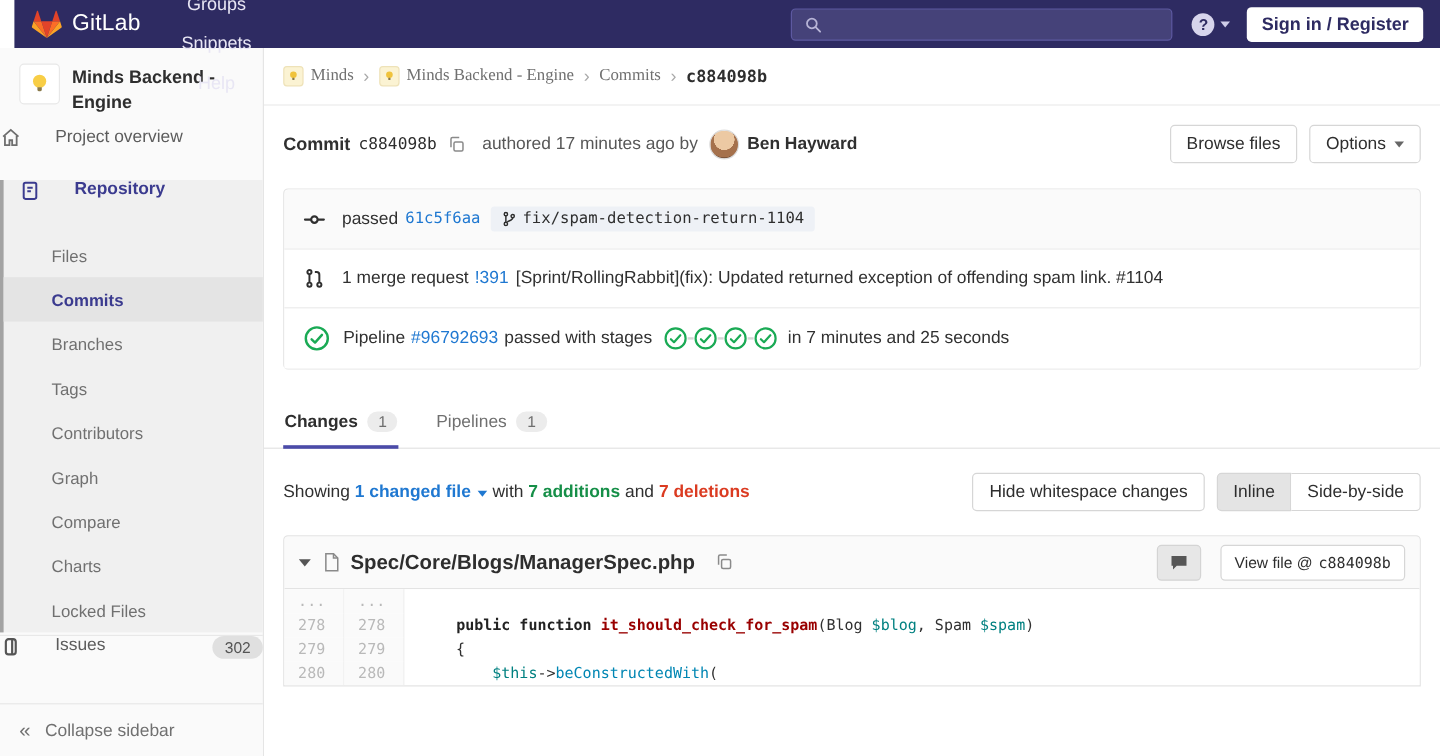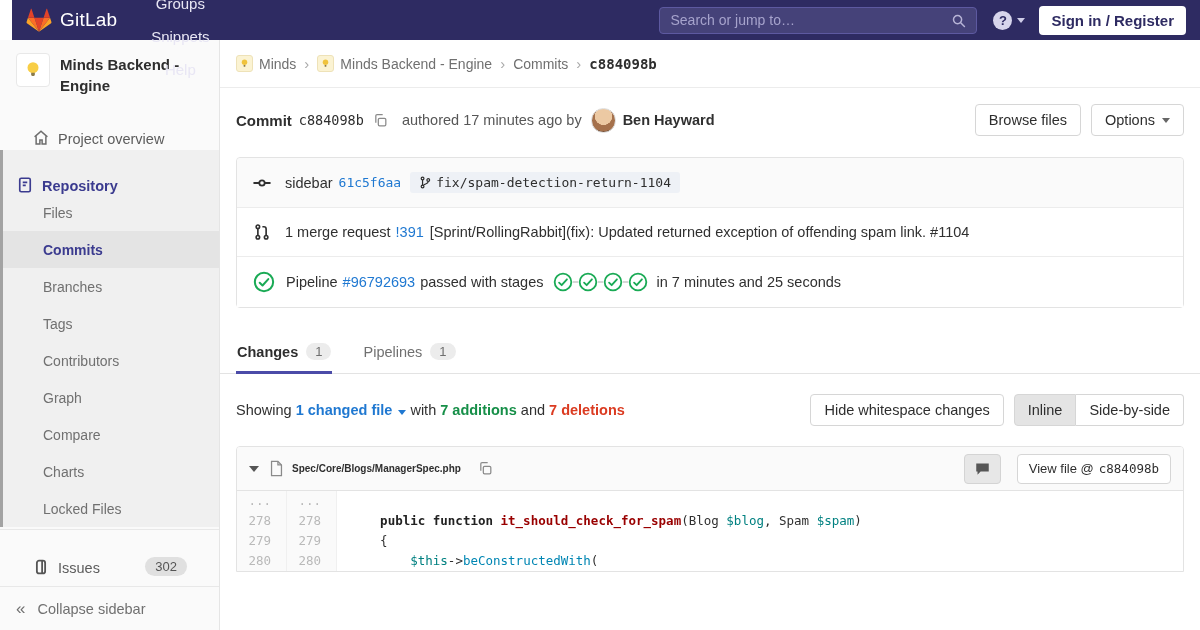--- a/index.html
+++ b/index.html
@@ -24,36 +24,36 @@
   .caret { display:inline-block; width:0; height:0; border-left:4px solid transparent; border-right:4px solid transparent; border-top:5px solid currentColor; }
   .help-caret { color:#cfcde8; }
   .signin-btn { background:#fff; color:#2e2b62; font-weight:700; font-size:15px; padding:6px 12px; border-radius:4px; border:none; cursor:pointer; font-family:inherit; }
 
   
   .sidebar { position:fixed; top:40px; left:0; bottom:0; width:220px; background:#fafafa; border-right:1px solid #e5e5e5; z-index:10; }
   .context-header { display:flex; gap:10px; padding:13px 16px 10px; align-items:flex-start; cursor:pointer; }
   .project-avatar { width:34px; height:34px; border:1px solid #e8e8e8; border-radius:4px; background:#fff; display:flex; align-items:center; justify-content:center; flex:none; }
   .project-avatar svg { width:22px; height:22px; }
   .project-name { font-weight:700; font-size:15px; line-height:1.4; color:#2e2e2e; padding-top:1px; }
-  .sb-item { display:flex; align-items:flex-end; gap:8px; padding:0 32px; height:41px; color:#5c5c5c; font-size:14.5px; cursor:pointer; }
+  .sb-item { display:flex; align-items:flex-start; gap:28px; padding:0 0; height:41px; color:#5c5c5c; font-size:14.5px; cursor:pointer; }
   .sb-item svg { width:18px; height:18px; flex:none; }
   .repo-section { background:#f0f0f0; border-left:3px solid #a3a3a3; margin-top:3px; }
   .repo-section .sb-item { padding-left:13px; height:44px; }
   .repo-header-label { color:#3b3b8f; font-weight:700; }
   .sb-subitem { padding:9px 16px 9px 40px; font-size:14px; color:#707070; cursor:pointer; height:37px; display:flex; align-items:center; }
   .sb-subitem.active { background:#e4e4e4; color:#3b3b8f; font-weight:700; }
   .issues-row { border-top:1px solid #e8e8e8; margin-top:2px; height:47px; }
   .count-pill { margin-left:auto; background:#e0e0e0; color:#555; border-radius:10px; font-size:13px; padding:2px 10px; }
   .collapse-row { position:absolute; bottom:0; left:0; right:0; border-top:1px solid #e8e8e8; display:flex; align-items:center; gap:12px; padding:0 16px; height:44px; color:#707070; font-size:14.5px; cursor:pointer; background:#fafafa; }
   .collapse-icon { font-size:17px; color:#707070; line-height:1; }
 
   
   .main { margin-left:220px; padding-top:40px; }
   .breadcrumbs { height:48px; display:flex; align-items:center; padding:0 16px; border-bottom:1px solid #ececec; color:#707070; font-size:14px; }
-  .crumb-item { display:flex; align-items:center; gap:6px; cursor:pointer; color:#707070; }
+  .crumb-item { display:flex; align-items:center; gap:6px; cursor:pointer; color:#707070;font-family:Liberation Serif, serif; }
   .crumb-avatar { width:17px; height:17px; border-radius:3px; background:#fbf3d3; border:1px solid #eee2b8; display:flex; align-items:center; justify-content:center; }
   .crumb-avatar svg { width:11px; height:11px; }
   .crumb-sep { margin:0 8px; color:#a9a9a9; font-size:15px; }
   .crumb-current { font-weight:700; color:#2e2e2e; }
 
   .commit-header { display:flex; align-items:center; padding:16px 16px 4px; }
   .commit-label { font-weight:700; font-size:15px; }
   .commit-sha { font-size:13.5px; margin-left:7px; color:#2e2e2e; }
   .icon-btn { background:none; border:none; cursor:pointer; padding:0 0 0 9px; display:inline-flex; align-items:center; }
   .icon-btn svg { width:15px; height:15px; }
@@ -98,21 +98,21 @@
   .btn-group { display:flex; }
   .btn-group .btn { border-radius:0; border-left-width:0; }
   .btn-group .btn:first-child { border-radius:4px 0 0 4px; border-left-width:1px; }
   .btn-group .btn:last-child { border-radius:0 4px 4px 0; }
   .btn.seg-active { background:#e4e4e4; }
 
   .diff-card { margin:0 16px; border:1px solid #e3e3e3; border-radius:4px 4px 0 0; overflow:hidden; }
   .diff-header { background:#fafafa; border-bottom:1px solid #e3e3e3; display:flex; align-items:center; padding:7px 12px; height:44px; gap:8px; }
   .collapse-caret { color:#555; cursor:pointer; margin-right:2px; border-top-width:6px; border-left-width:5px; border-right-width:5px; }
   .file-icon svg { width:15px; height:17px; display:block; }
-  .file-path { font-weight:700; font-size:10px; color:#2e2e2e; cursor:pointer; }
+  .file-path { font-weight:700; font-size:17px; color:#2e2e2e; cursor:pointer; }
   .comment-btn { margin-left:auto; background:#e7e7e7; border:1px solid #d4d4d4; border-radius:4px; width:37px; height:30px; display:flex; align-items:center; justify-content:center; cursor:pointer; }
   .comment-btn svg { width:15px; height:14px; }
   .view-file-btn { background:#fff; border:1px solid #d6d6d6; border-radius:4px; height:30px; padding:0 11px; font-size:13px; color:#2e2e2e; display:flex; align-items:center; gap:5px; cursor:pointer; margin-left:8px; font-family:inherit; }
   .view-file-sha { font-family:"DejaVu Sans Mono","Liberation Mono",monospace; font-size:12.5px; }
 
   .diff-table { font-family:"DejaVu Sans Mono","Liberation Mono",monospace; font-size:12.5px; background:#fff; }
   .diff-row { display:flex; line-height:20px; }
   .ln { width:50px; flex:none; text-align:right; padding-right:15px; color:#b9b9b9; background:#fafafa; border-right:1px solid #f0f0f0; cursor:pointer; }
   .code { flex:1; padding-left:13px; white-space:pre; color:#303030; }
   .diff-row.hunk .code { color:#9b9b9b; background:#fafafa; }
@@ -138,21 +138,20 @@
     </svg>
     <span class="brand-text">GitLab</span>
   </div>
   <nav class="nav-menu">
       <a class="nav-link">Projects</a>
       <a class="nav-link">Groups</a>
       <a class="nav-link">Snippets</a>
       <a class="nav-link">Help</a>
     </nav>
   <div class="nav-search">
-    <input type="text" placeholder="Search or jump to…" style="">
     <svg viewBox="0 0 24 24" fill="none" stroke="#b7b4d6" stroke-width="2.4">
       <circle cx="10.5" cy="10.5" r="6.5"></circle>
         <path d="M15.5 15.5l6 6" stroke-linecap="round"></path>
     </svg>
   </div>
   <div class="help-wrap">
     <span class="help-circle">?</span>
     <span class="caret help-caret"></span>
   </div>
   <button class="signin-btn">Sign in / Register</button>
@@ -266,21 +265,21 @@
 
 
   <div class="meta-box">
     <div class="meta-row">
       <span class="meta-icon">
         <svg viewBox="0 0 24 24" fill="none" stroke="#303030" stroke-width="2.4">
           <circle cx="12" cy="12" r="3.6"></circle>
             <path d="M1.5 12h6.5M16 12h6.5" stroke-linecap="round"></path>
         </svg>
       </span>
-      <span>sidebar</span>
+      <span>passed</span>
       <a class="link mono sha-link">61c5f6aa</a>
       <span class="branch-badge mono">
         <svg viewBox="0 0 14 16" fill="none" stroke="#2e2e2e" stroke-width="1.5">
           <circle cx="4" cy="3" r="1.7"></circle>
             <circle cx="4" cy="13" r="1.7"></circle>
             <circle cx="11" cy="5" r="1.7"></circle>
           <path d="M4 4.7v6.6M11 6.7c0 3-4 2.8-5.5 4.3"></path>
         </svg>
         <span>fix/spam-detection-return-1104</span>
       </span>

